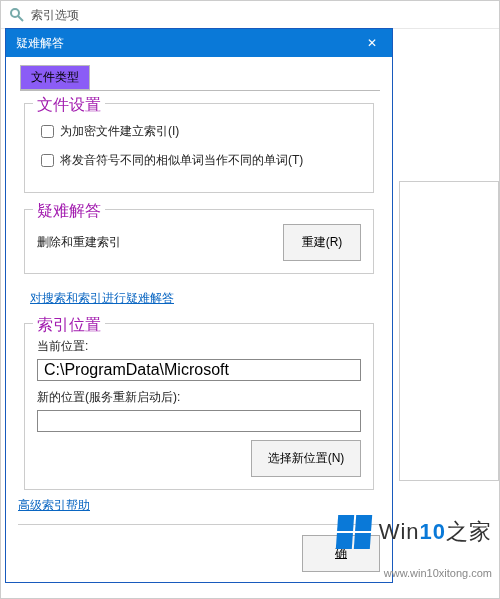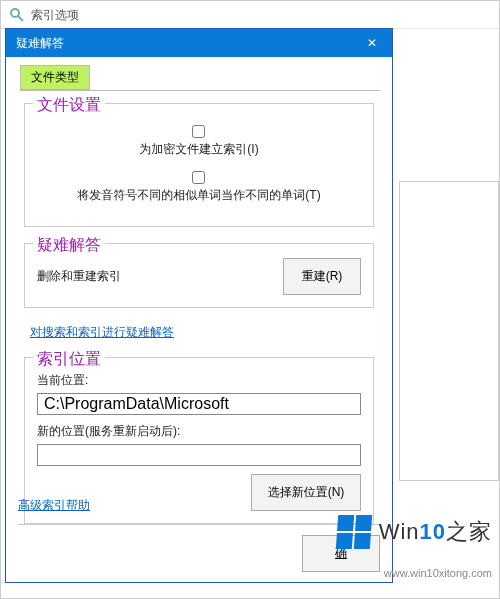--- a/index.html
+++ b/index.html
@@ -81,21 +81,21 @@
   .tabs {
     display: flex;
     align-items: flex-end;
     height: 24px;
     border-bottom: 1px solid #bbb;
     margin-left: 2px;
   }
   .tab {
     padding: 3px 10px;
     border: 1px solid #bbb;
-    background: #bef264;
+    background: #8b5cf6;
     font-size: 12px;
     position: relative;
     cursor: pointer;
     margin-right: -1px;
   }
   .tab.active {
     background: #fff;
     border-bottom: 1px solid #fff;
     top: 1px;
     z-index: 2;
@@ -117,21 +117,20 @@
     padding: 0 4px;
     font-size: 16px;
     color: #a21caf;
   }
   .checkbox-row {
     display: flex;
     align-items: center;
     margin: 4px 0 10px 0;
     font-size: 12px;
     color: #222;
-    flex-direction: column;
   }
   .checkbox-row input { margin-right: 6px; }
   .trouble-row {
     display: flex;
     justify-content: space-between;
     align-items: center;
     font-size: 12px;
     color: #222;
   }
   .btn {

